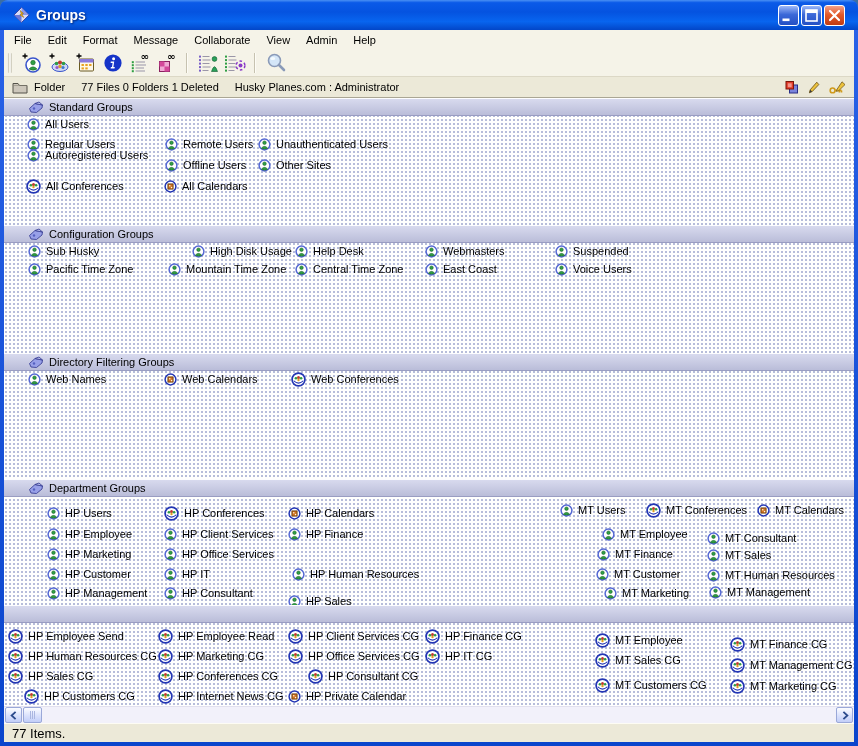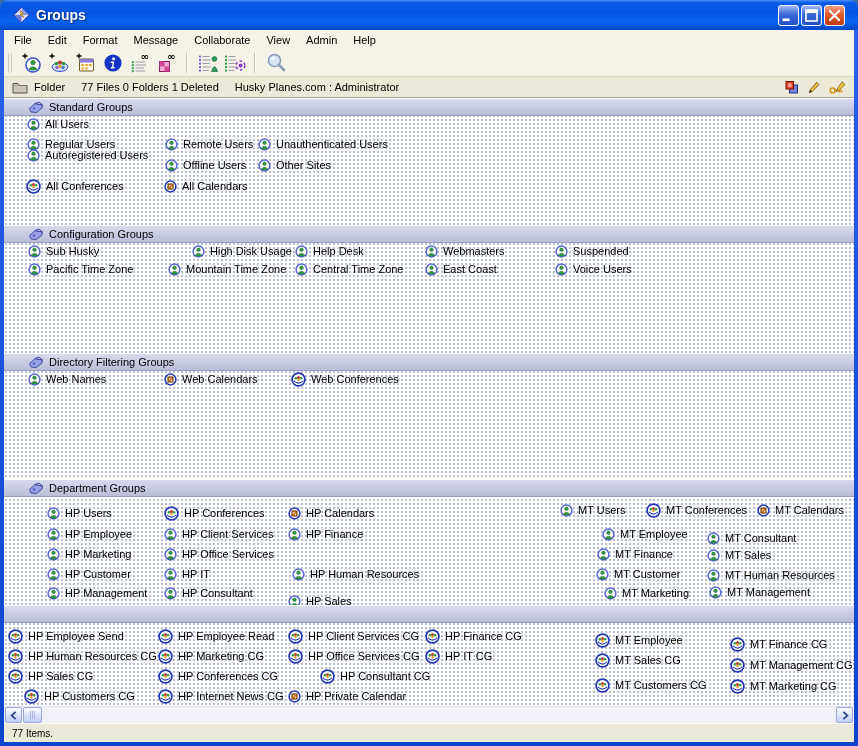--- a/index.html
+++ b/index.html
@@ -62,21 +62,21 @@
     border:1px solid #9aa8d8;border-radius:2px;
     background:linear-gradient(180deg,#fdfdff,#d7dffc 60%,#c2cef8);
     display:flex;align-items:center;justify-content:center;}
   .sb-left{left:1px;} .sb-right{right:1px;}
   .sb-thumb{position:absolute;left:19px;top:0;width:19px;height:16px;box-sizing:border-box;
     border:1px solid #9aa8d8;border-radius:2px;
     background:linear-gradient(180deg,#fdfdff,#d7dffc 60%,#c2cef8);
     display:flex;align-items:center;justify-content:center;gap:1px;}
   .sb-thumb i{width:1px;height:8px;background:#aab6e0;}
   .statusbar{height:19px;background:#ece9d8;border-top:1px solid #fdfcf4;box-sizing:border-box;
-    display:flex;align-items:center;font-size:10px;color:#000;padding:0 8px;}
+    display:flex;align-items:center;font-size:13px;color:#000;padding:0 8px;}
 </style>
 </head>
 <body>
 
 <div class="window">
   <div class="titlebar">
     <span id="title-icon" style="display:flex;">
         <svg width="17" height="16" viewBox="0 0 17 16">
           <path d="M8.5 0.5 L16 8 L8.5 15.5 L1 8Z" fill="#d8dcf8" stroke="#3848a8" stroke-width="1"></path>
           <path d="M8.5 0.5 L16 8 L8.5 8Z" fill="#8c98e8"></path>
@@ -835,21 +835,21 @@
           <svg width="15" height="15" viewBox="0 0 15 15">
             <circle cx="7.5" cy="7.5" r="6.4" fill="#fff" stroke="#2336b4" stroke-width="1.7"></circle>
             <path d="M2.8 8.2 Q7.5 12.8 12.2 8.2 L12.2 9.6 Q7.5 13.8 2.8 9.6Z" fill="#2336b4"></path>
             <circle cx="4.9" cy="6.2" r="1.3" fill="#2f9e44"></circle>
             <circle cx="7.5" cy="5.4" r="1.5" fill="#c03a30"></circle>
             <circle cx="10.1" cy="6.2" r="1.3" fill="#2f9e44"></circle>
             <circle cx="7.5" cy="8" r="1.2" fill="#e0a020"></circle>
           </svg>
           <span>HP Conferences CG</span>
         </div>
-        <div class="group-item" style="left: 284px; top: 570px; padding-left: 32px;">
+        <div class="group-item" style="left: 272px; top: 570px; padding-left: 32px;">
           <svg width="15" height="15" viewBox="0 0 15 15">
             <circle cx="7.5" cy="7.5" r="6.4" fill="#fff" stroke="#2336b4" stroke-width="1.7"></circle>
             <path d="M2.8 8.2 Q7.5 12.8 12.2 8.2 L12.2 9.6 Q7.5 13.8 2.8 9.6Z" fill="#2336b4"></path>
             <circle cx="4.9" cy="6.2" r="1.3" fill="#2f9e44"></circle>
             <circle cx="7.5" cy="5.4" r="1.5" fill="#c03a30"></circle>
             <circle cx="10.1" cy="6.2" r="1.3" fill="#2f9e44"></circle>
             <circle cx="7.5" cy="8" r="1.2" fill="#e0a020"></circle>
           </svg>
           <span>HP Consultant CG</span>
         </div>

